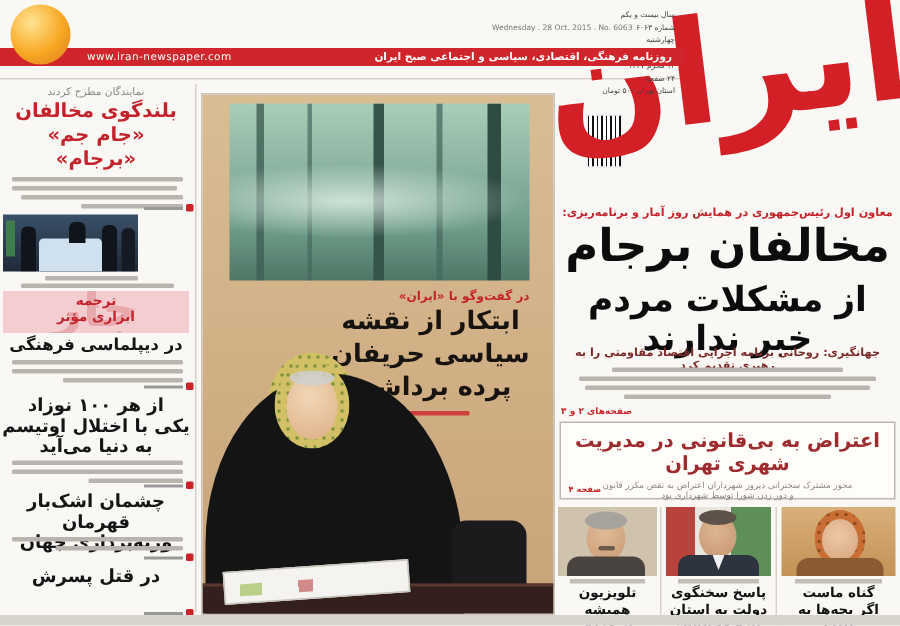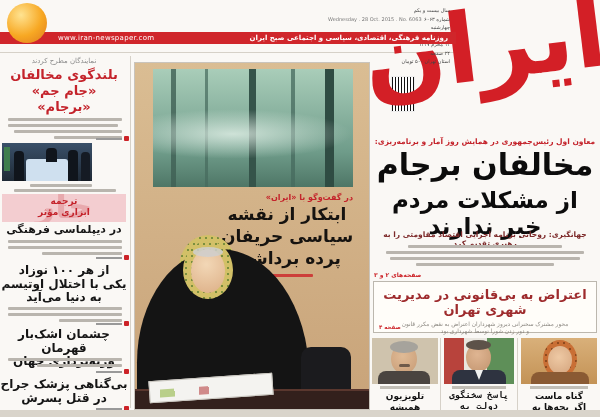--- a/index.html
+++ b/index.html
@@ -123,21 +123,20 @@
   <div class="abs" style="left:8px;top:358px;width:114px;">
     <div class="bar" style="margin-bottom:3px;"></div>
       <div class="bar" style="width:75%;margin-left:auto;"></div>
   </div>
   <div class="abs marker" style="left:96px;top:369px;">
     <span class="dash"></span>
       <span class="dot"></span>
   </div>
 
   <div class="abs rtl c bold blk" style="left:0;top:378px;width:128px;font-size:12px;line-height:13.5px;">
-    <div>بی‌گناهی پزشک جراح</div>
     <div>در قتل پسرش</div>
   </div>
   <div class="abs marker" style="left:96px;top:406px;">
     <span class="dash"></span>
       <span class="dot"></span>
   </div>
 
   <div class="abs" style="left:134px;top:62px;width:234px;height:346px;border:1px solid #c9c4bc;background:linear-gradient(#dabd93,#c8a379);overflow:hidden;">
 
     <div class="abs" style="left:18px;top:6px;width:200px;height:118px;background:linear-gradient(180deg,#a9cdb9,#6f9c8a 70%,#4e7666);overflow:hidden;">
@@ -198,21 +197,21 @@
       <div class="abs" style="left:6px;top:33px;width:52px;height:14px;border-radius:8px 8px 0 0;background:#4a4440;"></div>
     </div>
     <div class="t-kicker"></div>
     <div class="rtl c t-line" style="position:absolute;top:53px;width:100%;">
       <div>تلویزیون همیشه</div>
       <div>از مردم</div>
 
     </div>
   </div>
 
-  <div class="abs" style="left:444px;top:338px;width:70px;height:64px;font-family:Liberation Mono, monospace;">
+  <div class="abs" style="left:444px;top:338px;width:70px;height:64px;">
     <div class="teaser-photo" style="background:linear-gradient(90deg,#b8433c 0 28%,#e9e6df 28% 62%,#5e8f58 62% 100%);">
       <div class="head" style="left:22px;top:5px;width:25px;height:29px;background:radial-gradient(circle at 45% 40%,#dfb592,#c2946e);"></div>
       <div class="abs" style="left:22px;top:2px;width:25px;height:10px;border-radius:50%;background:#5d5249;"></div>
       <div class="abs" style="left:8px;top:32px;width:54px;height:14px;border-radius:8px 8px 0 0;background:#2e3340;"></div>
       <div class="abs" style="left:31px;top:32px;width:8px;height:10px;background:#f2f2f0;clip-path:polygon(50% 100%,0 0,100% 0);"></div>
     </div>
     <div class="t-kicker"></div>
     <div class="rtl c t-line" style="position:absolute;top:53px;width:100%;">
       <div>پاسخ سخنگوی</div>
       <div>دولت به استان</div>

